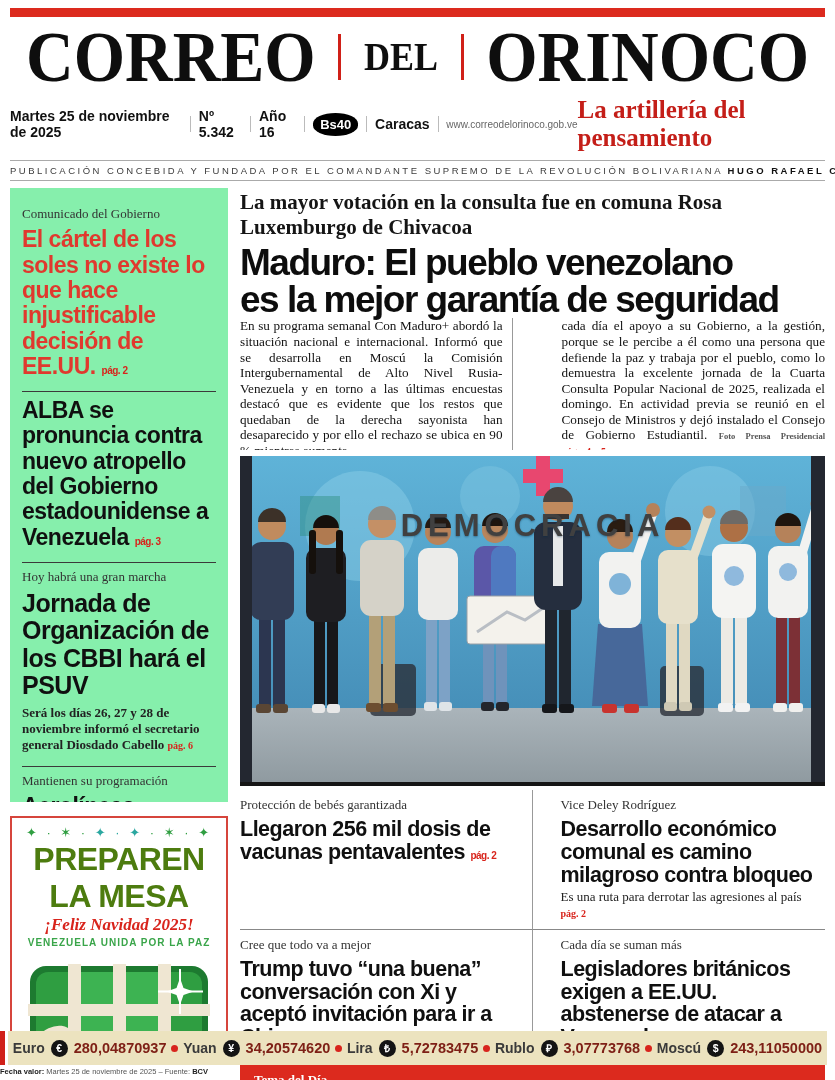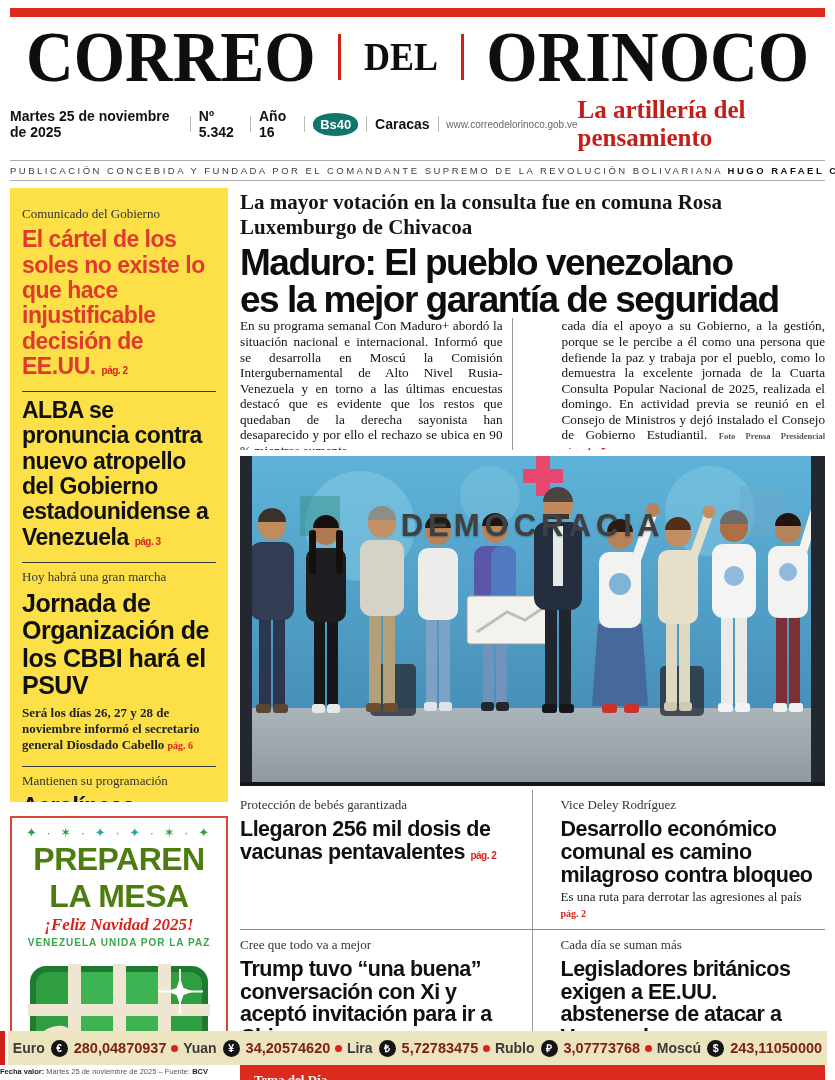--- a/index.html
+++ b/index.html
@@ -8,33 +8,33 @@
   .inner { width:815px; margin:0 auto; padding-top:8px; }
 
   
   .topbar { height:9px; background:#dc2a1e; margin-bottom:10px; }
   .masthead-row { display:flex; align-items:center; justify-content:space-between; padding:0 16px; }
   .mast-big { font-family:"Liberation Serif", serif; font-weight:bold; font-size:66px; line-height:0.9; color:#0e0e0e; letter-spacing:0; transform:scaleY(1.08); }
   .mast-del { font-family:"Liberation Serif", serif; font-weight:bold; font-size:36px; color:#0e0e0e; transform:scaleY(1.1); }
   .mast-sep { width:3px; height:46px; background:#d02018; }
   .dateline { display:flex; align-items:center; margin-top:10px; font-size:14px; font-weight:bold; color:#111; }
   .dateline .dsep { width:1px; height:16px; background:#bbb; margin:0 8px; }
-  .price-badge { background:#0f766e; color:#fff; border-radius:50%/46%; padding:4px 7px; font-size:13px; font-weight:bold; }
+  .price-badge { background:#000000; color:#fff; border-radius:50%/46%; padding:4px 7px; font-size:13px; font-weight:bold; }
   .mast-url { font-size:10px; font-weight:normal; color:#666; }
   .slogan { margin-left:auto; font-family:"Liberation Serif", serif; font-weight:bold; font-size:25px; color:#c41e18; }
   .founder { margin-top:8px; border-top:1px solid #aaa; border-bottom:1px solid #aaa; padding:4px 0; font-size:9.5px; letter-spacing:2.5px; color:#3c3c3c; text-align:center; white-space:nowrap; }
   .founder b { color:#111; }
 
   
   .main-wrap { display:flex; gap:12px; margin-top:7px; }
   .col-left { width:218px; flex:none; }
   .col-main { flex:1; min-width:0; }
 
   
-  .side-panel { background:#fde047; padding:12px 12px 6px 12px; height:614px; overflow:hidden; }
+  .side-panel { background:#86efac; padding:12px 12px 6px 12px; height:614px; overflow:hidden; }
   .side-item { padding:6px 0 12px 0; border-bottom:1.5px solid #3a3a3a; }
   .side-item:last-child { border-bottom:none; }
   .kicker { font-family:"Liberation Serif", serif; font-size:13px; color:#333; margin-bottom:5px; }
   .side-hl { font-weight:bold; font-size:23px; line-height:1.1; letter-spacing:-0.5px; color:#101010; }
   .side-hl.red { color:#e0392e; }
   .side-sub { font-family:"Liberation Serif", serif; font-weight:bold; font-size:13px; line-height:1.25; color:#222; margin-top:5px; }
   .pgref { color:#d8241c; font-weight:bold; font-size:10px; white-space:nowrap; }
 
   
   .ad-box { margin-top:14px; border:2px solid #d6453c; background:#fff; height:228px; padding:8px 6px 0 6px; text-align:center; overflow:hidden; }

